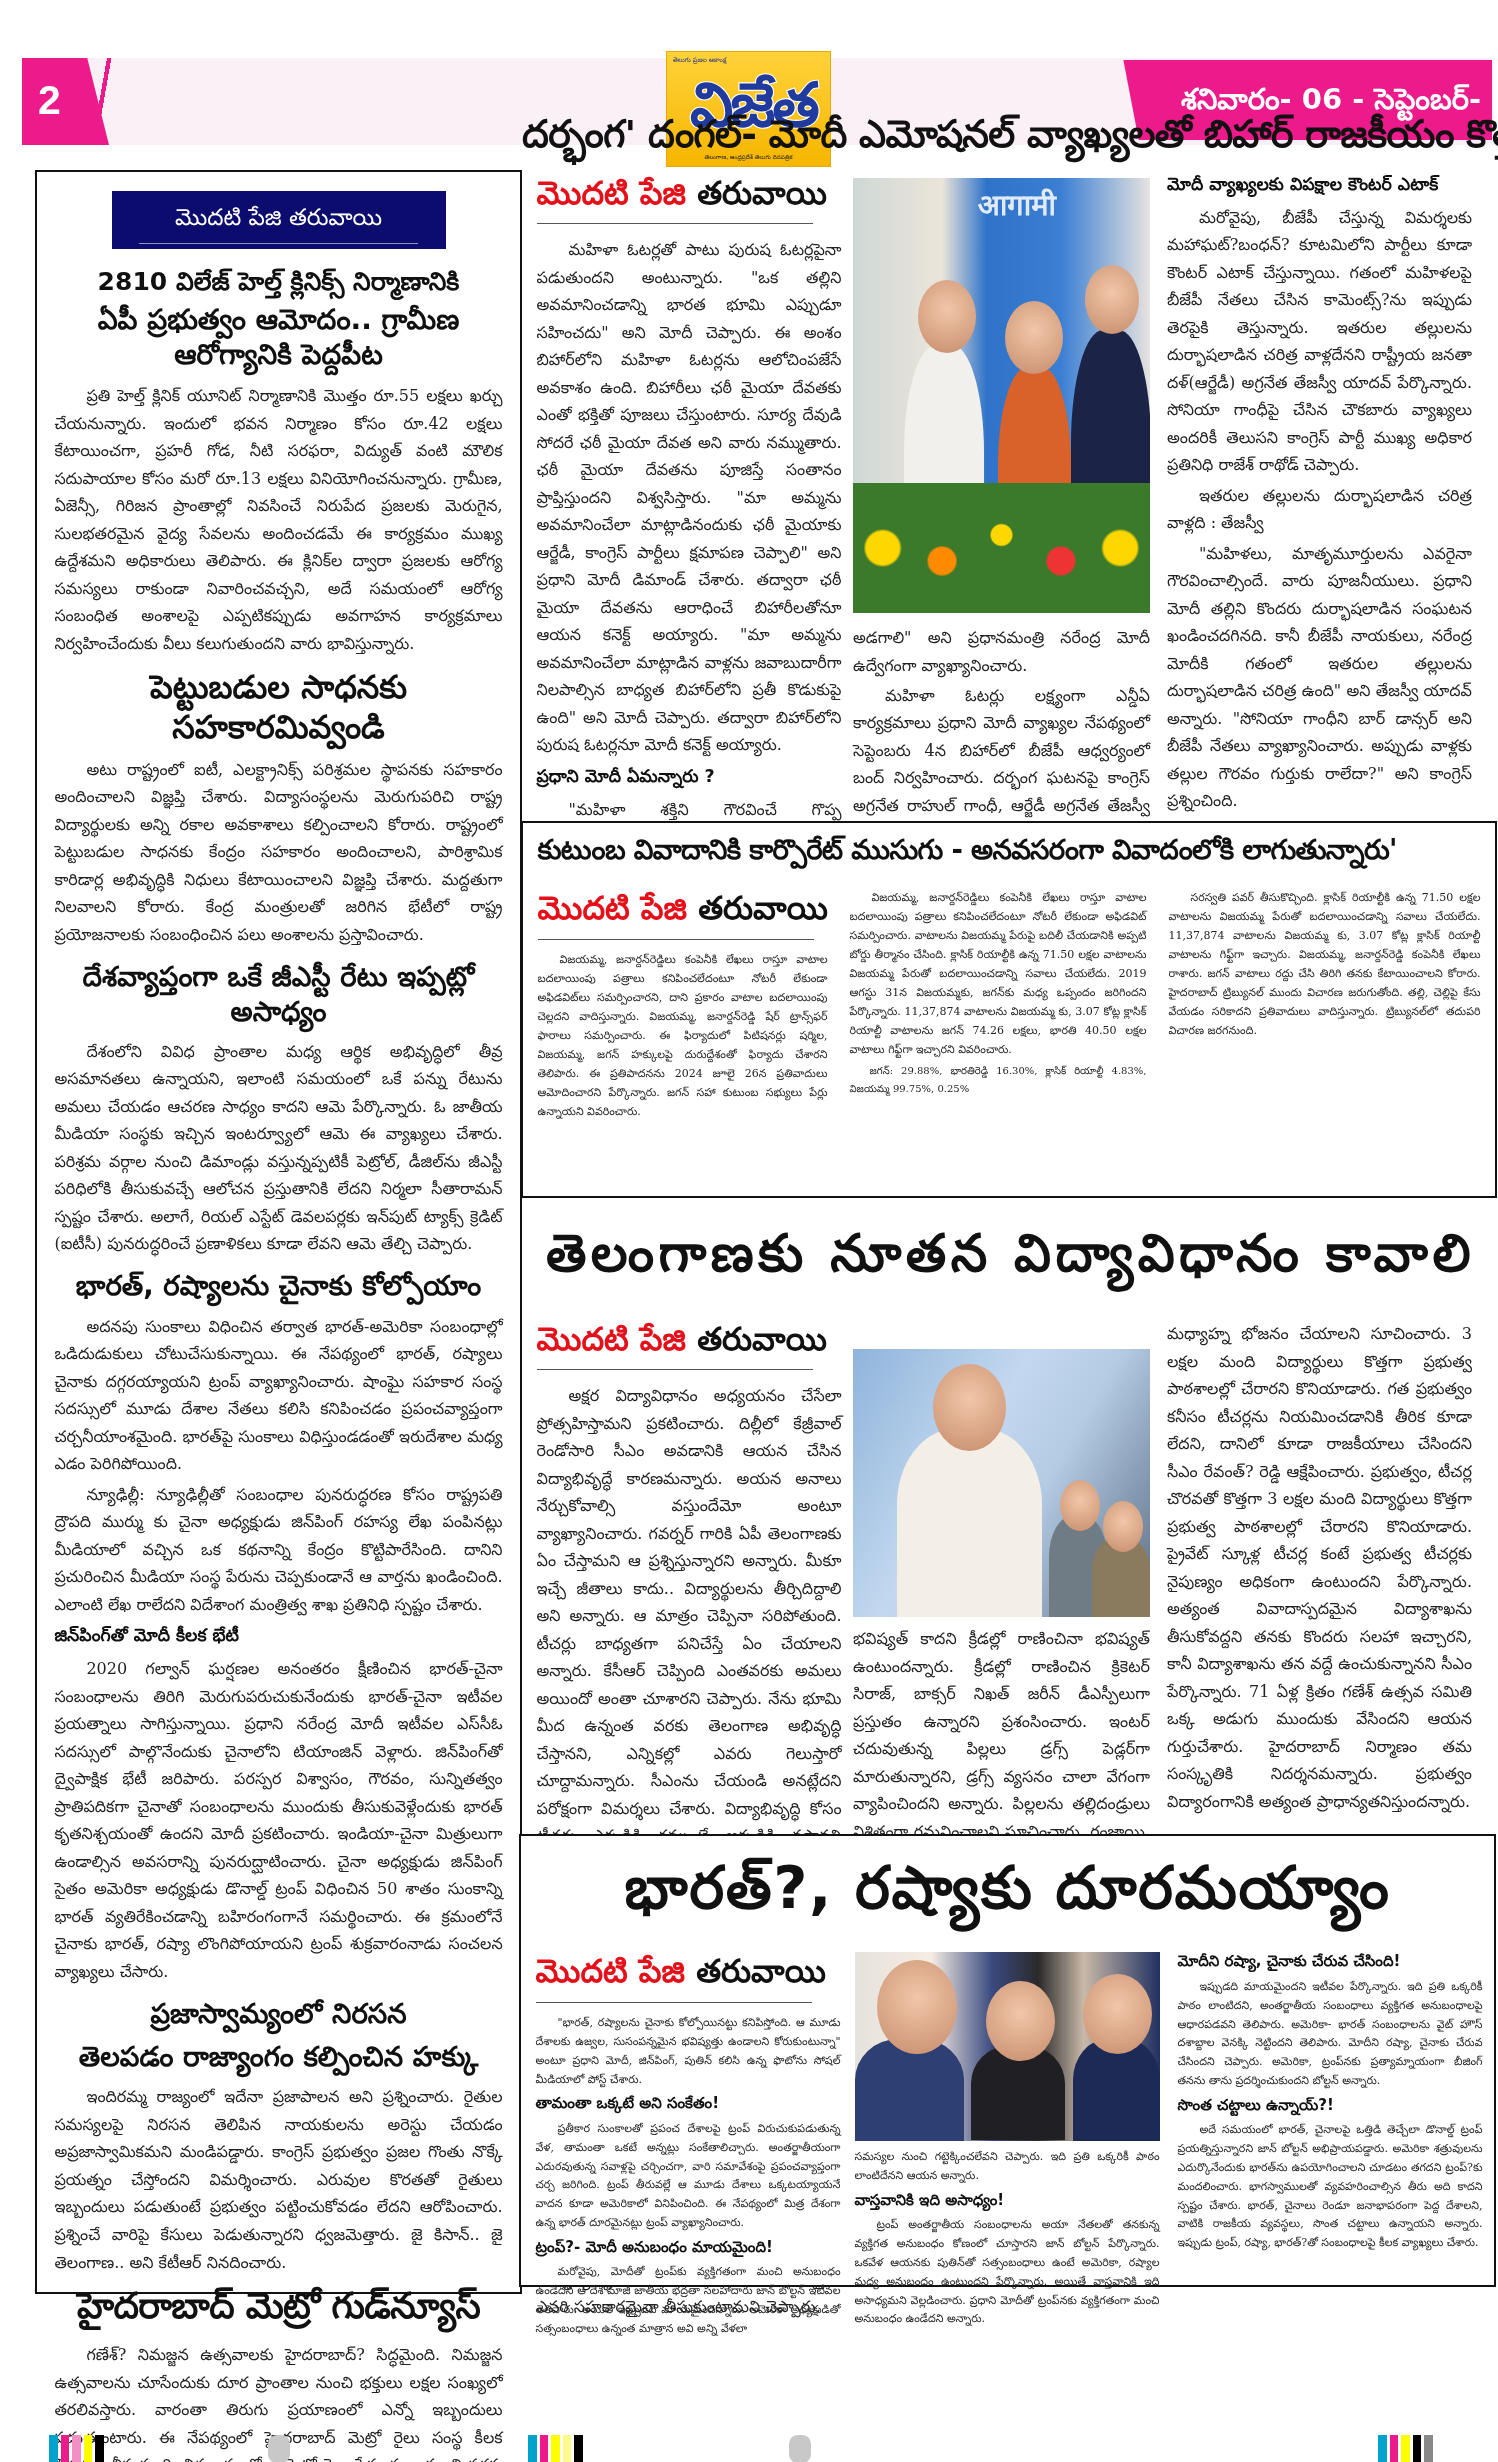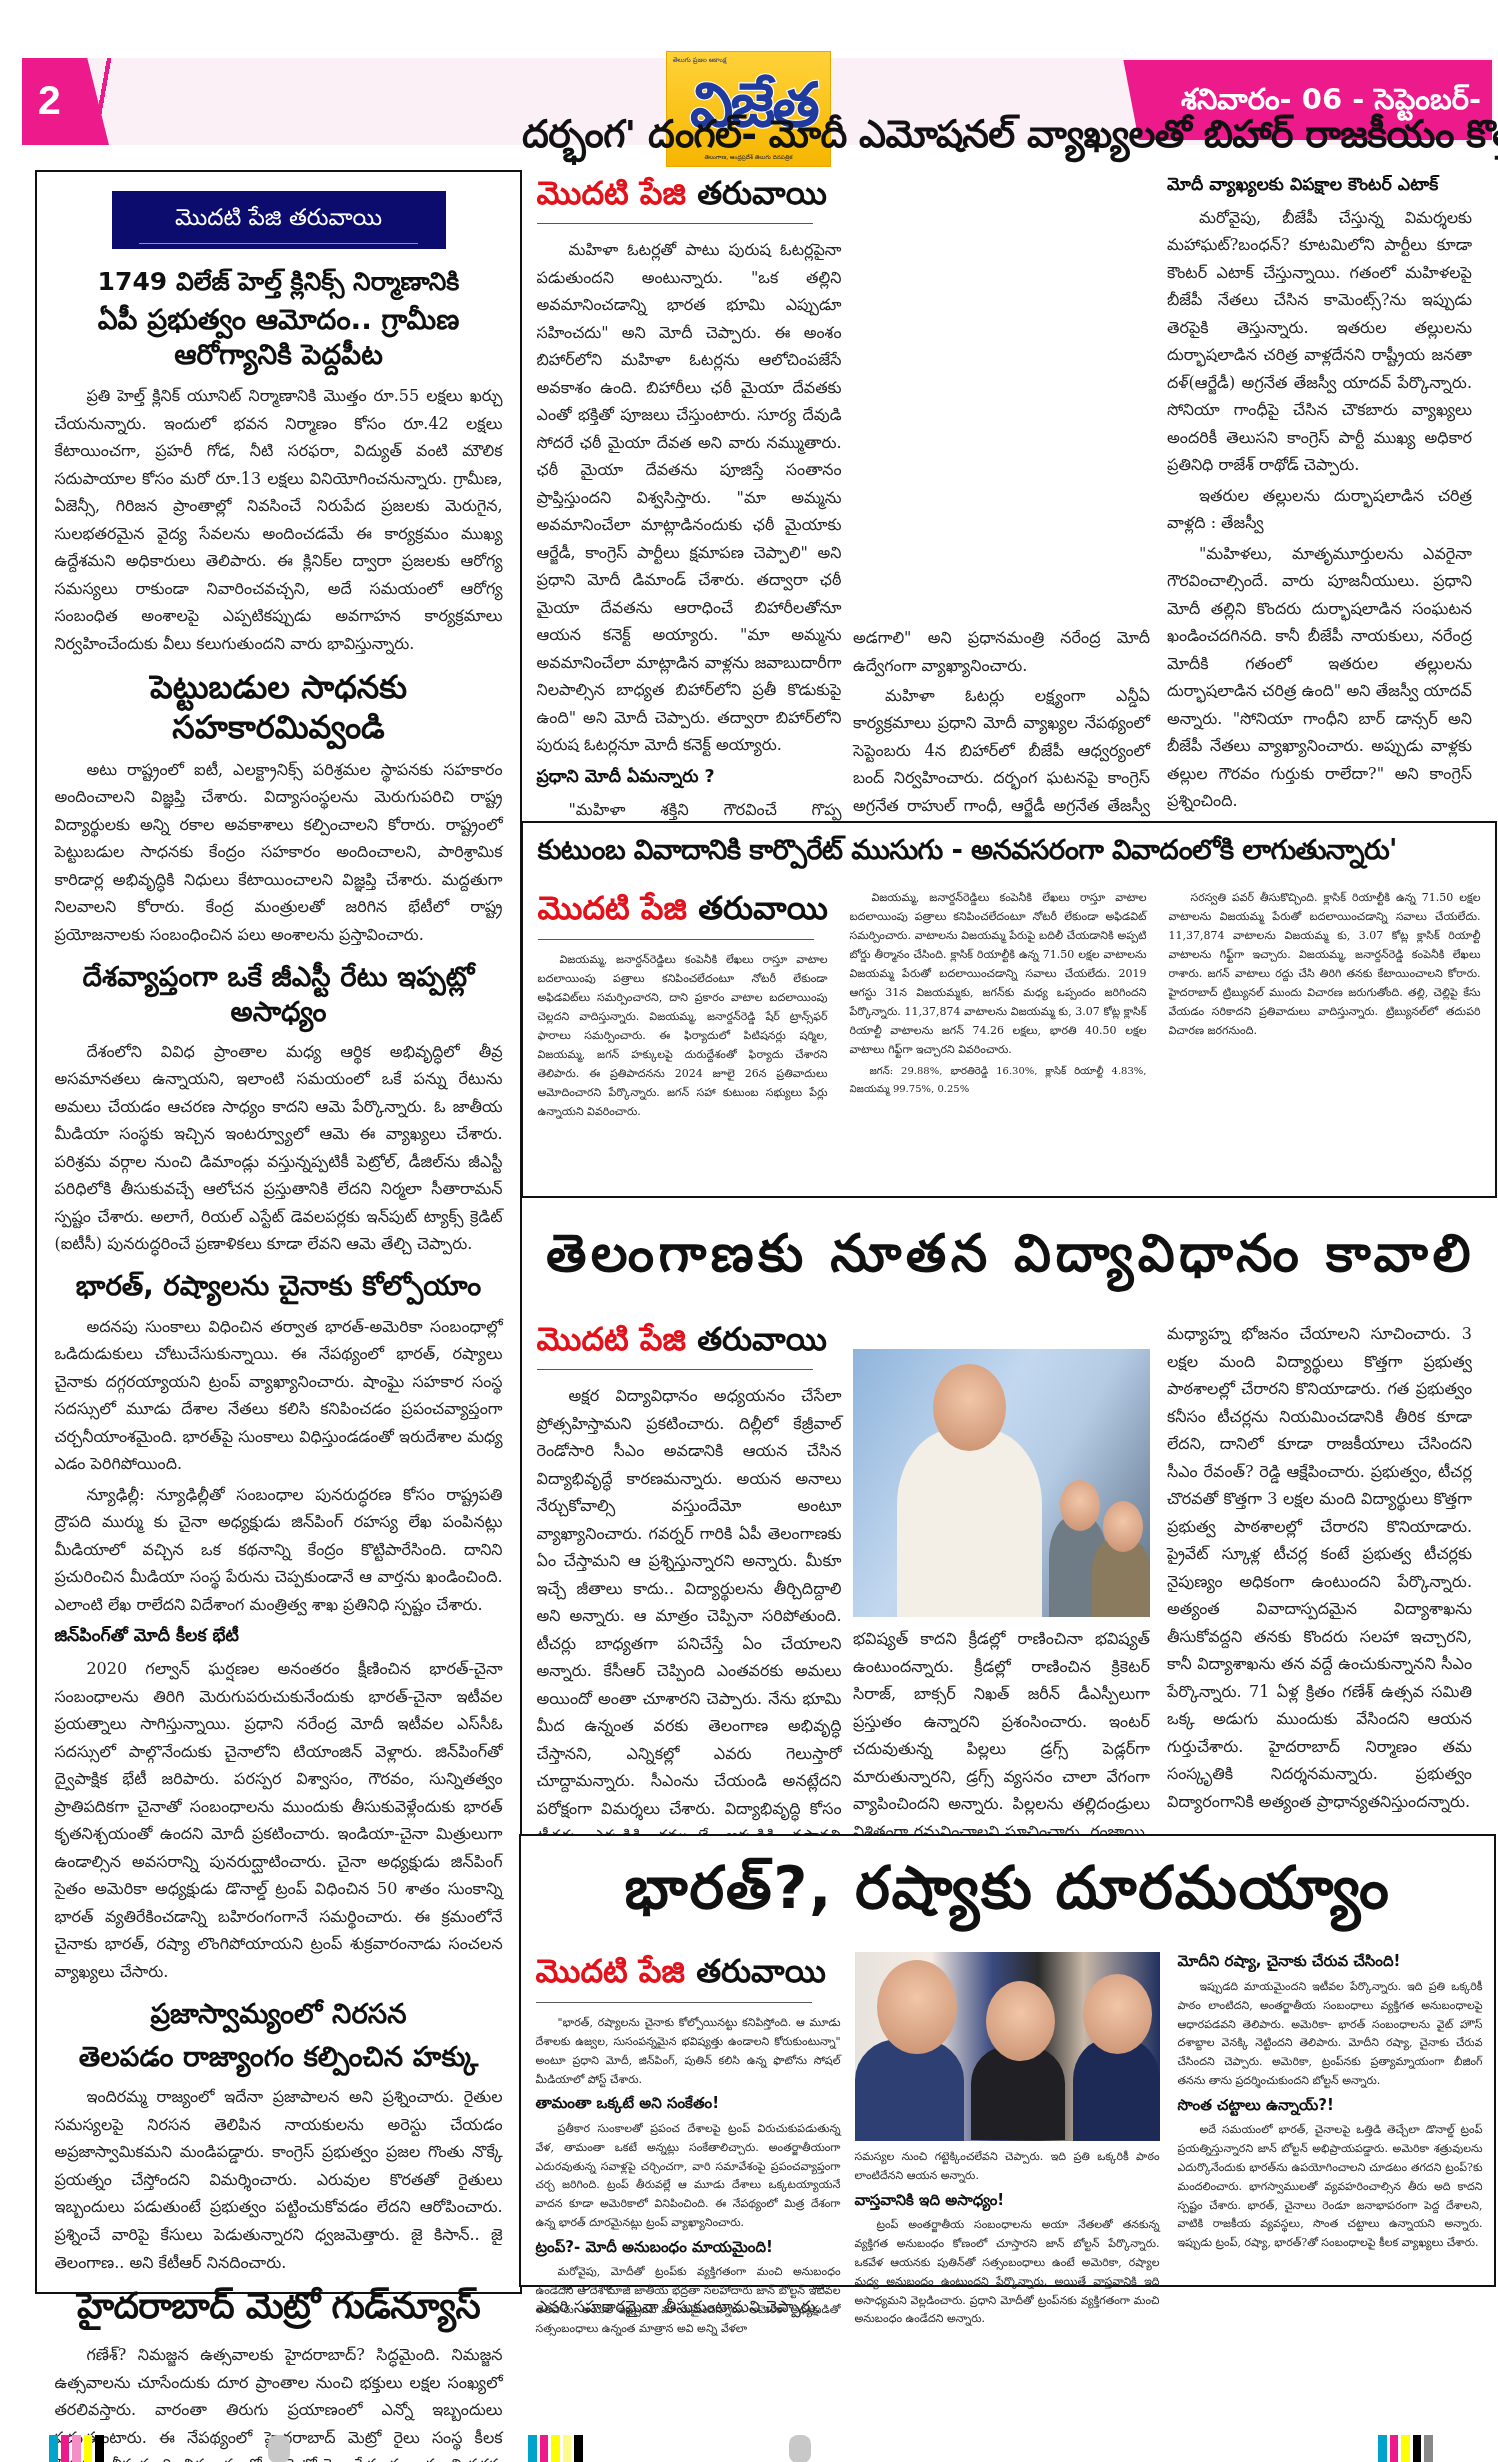--- a/index.html
+++ b/index.html
@@ -75,21 +75,21 @@
   <div class="logo-top">తెలుగు ప్రజల ఆకాంక్ష</div>
   <div class="logo-text">విజేత</div>
   <div class="logo-sub">తెలంగాణ, ఆంధ్రప్రదేశ్ తెలుగు దినపత్రిక</div>
 </div>
 <div class="date-box">శనివారం- 06 - సెప్టెంబర్- 2025</div>
 
 <div class="box left-col">
   <div class="left-banner"><span>మొదటి పేజి తరువాయి</span></div>
 
   <div>
-    <div class="hl lh1">1749 విలేజ్ హెల్త్ క్లినిక్స్ నిర్మాణానికి</div>
+    <div class="hl lh1">2810 విలేజ్ హెల్త్ క్లినిక్స్ నిర్మాణానికి</div>
     <div class="hl lh2">ఏపీ ప్రభుత్వం ఆమోదం.. గ్రామీణ ఆరోగ్యానికి పెద్దపీట</div>
     <div class="col-text">
         <p>ప్రతి హెల్త్ క్లినిక్ యూనిట్ నిర్మాణానికి మొత్తం రూ.55 లక్షలు ఖర్చు చేయనున్నారు. ఇందులో భవన నిర్మాణం కోసం రూ.42 లక్షలు కేటాయించగా, ప్రహరీ గోడ, నీటి సరఫరా, విద్యుత్ వంటి మౌలిక సదుపాయాల కోసం మరో రూ.13 లక్షలు వినియోగించనున్నారు. గ్రామీణ, ఏజెన్సీ, గిరిజన ప్రాంతాల్లో నివసించే నిరుపేద ప్రజలకు మెరుగైన, సులభతరమైన వైద్య సేవలను అందించడమే ఈ కార్యక్రమం ముఖ్య ఉద్దేశమని అధికారులు తెలిపారు. ఈ క్లినిక్‌ల ద్వారా ప్రజలకు ఆరోగ్య సమస్యలు రాకుండా నివారించవచ్చని, అదే సమయంలో ఆరోగ్య సంబంధిత అంశాలపై ఎప్పటికప్పుడు అవగాహన కార్యక్రమాలు నిర్వహించేందుకు వీలు కలుగుతుందని వారు భావిస్తున్నారు.</p>
       </div>
   </div>
 
   <div>
     <div class="hl lh-big">పెట్టుబడుల సాధనకు సహకారమివ్వండి</div>
     <div class="col-text">
         <p>అటు రాష్ట్రంలో ఐటీ, ఎలక్ట్రానిక్స్ పరిశ్రమల స్థాపనకు సహకారం అందించాలని విజ్ఞప్తి చేశారు. విద్యాసంస్థలను మెరుగుపరిచి రాష్ట్ర విద్యార్థులకు అన్ని రకాల అవకాశాలు కల్పించాలని కోరారు. రాష్ట్రంలో పెట్టుబడుల సాధనకు కేంద్రం సహకారం అందించాలని, పారిశ్రామిక కారిడార్ల అభివృద్ధికి నిధులు కేటాయించాలని విజ్ఞప్తి చేశారు. మద్దతుగా నిలవాలని కోరారు. కేంద్ర మంత్రులతో జరిగిన భేటీలో రాష్ట్ర ప్రయోజనాలకు సంబంధించిన పలు అంశాలను ప్రస్తావించారు.</p>
@@ -141,20 +141,30 @@
   <div class="art-col" style="left:14.5px;top:0;width:305px;">
     <div class="cont-tag"><span class="red">మొదటి పేజి</span> <span class="blk">తరువాయి</span></div>
     <div class="cont-rule"></div>
     <div class="col-text">
         <p>మహిళా ఓటర్లతో పాటు పురుష ఓటర్లపైనా పడుతుందని అంటున్నారు. "ఒక తల్లిని అవమానించడాన్ని భారత భూమి ఎప్పుడూ సహించదు" అని మోదీ చెప్పారు. ఈ అంశం బిహార్‌లోని మహిళా ఓటర్లను ఆలోచింపజేసే అవకాశం ఉంది. బిహారీలు ఛఠీ మైయా దేవతకు ఎంతో భక్తితో పూజలు చేస్తుంటారు. సూర్య దేవుడి సోదరే ఛఠీ మైయా దేవత అని వారు నమ్ముతారు. ఛఠీ మైయా దేవతను పూజిస్తే సంతానం ప్రాప్తిస్తుందని విశ్వసిస్తారు. "మా అమ్మను అవమానించేలా మాట్లాడినందుకు ఛఠీ మైయాకు ఆర్జేడీ, కాంగ్రెస్ పార్టీలు క్షమాపణ చెప్పాలి" అని ప్రధాని మోదీ డిమాండ్ చేశారు. తద్వారా ఛఠీ మైయా దేవతను ఆరాధించే బిహారీలతోనూ ఆయన కనెక్ట్ అయ్యారు. "మా అమ్మను అవమానించేలా మాట్లాడిన వాళ్లను జవాబుదారీగా నిలపాల్సిన బాధ్యత బిహార్‌లోని ప్రతీ కొడుకుపై ఉంది" అని మోదీ చెప్పారు. తద్వారా బిహార్‌లోని పురుష ఓటర్లనూ మోదీ కనెక్ట్ అయ్యారు.</p>
       </div>
     <div class="sub-hl">ప్రధాని మోదీ ఏమన్నారు ?</div>
     <div class="col-text">
         <p>"మహిళా శక్తిని గౌరవించే గొప్ప సంప్రదాయానికి నెలవు బిహార్. అటువంటి గొప్ప బిహార్ గడ్డపై మా అమ్మను అవమానించేలా మాట్లాడటాన్ని సహించలేకపోతున్నా. ఆర్జేడీ-కాంగ్రెస్ స్టేజీపై నుంచే అలాంటి మాటలు వచ్చాయి. మా అమ్మ ప్రస్తుతం భౌతికంగా ఈ లోకంలో లేరు. ఏ రాజకీయంతోనూ ఆమెకు సంబంధమే లేదు. అయినా ఆమెను అవమానించారు. దీనివల్ల బిహార్‌లోని తల్లులు, సోదరీమణులు, కుమార్తెల హృదయాలు గాయపడ్డాయి. మా అమ్మను అసభ్యంగా దూషించిన వాళ్లను బిహార్ ప్రజలు క్షమించరు. దేశంలోని ప్రతి తల్లికి క్షమాపణ చెప్పాలని అడగాలి"</p>
       </div>
+  </div>
+  <div class="photo photo-modi" style="left:331px;top:4.4px;width:297px;height:435px;">
+    <div class="photo-caption-bg">आगामी</div>
+    <div class="suit" style="left:51px;top:167px;width:80px;height:268px;background:#f2f0ec;"></div>
+    <div class="face" style="left:65px;top:102px;width:58px;height:73px;"></div>
+    <div class="suit" style="left:145px;top:189px;width:73px;height:247px;background:#d8622a;"></div>
+    <div class="face" style="left:152px;top:123px;width:58px;height:73px;"></div>
+    <div class="suit" style="left:218px;top:152px;width:80px;height:283px;background:#1b2346;"></div>
+    <div class="face" style="left:232px;top:87px;width:54px;height:69px;"></div>
+    <div class="flowers"></div>
   </div>
   <div class="art-col" style="left:331px;top:450px;width:297px;">
     <div class="col-text">
         <p style="text-indent:0">అడగాలి" అని ప్రధానమంత్రి నరేంద్ర మోదీ ఉద్వేగంగా వ్యాఖ్యానించారు.</p>
       </div>
     <div class="col-text">
         <p>మహిళా ఓటర్లు లక్ష్యంగా ఎన్డీఏ కార్యక్రమాలు ప్రధాని మోదీ వ్యాఖ్యల నేపథ్యంలో సెప్టెంబరు 4న బిహార్‌లో బీజేపీ ఆధ్వర్యంలో బంద్ నిర్వహించారు. దర్భంగ ఘటనపై కాంగ్రెస్ అగ్రనేత రాహుల్ గాంధీ, ఆర్జేడీ అగ్రనేత తేజస్వీ యాదవ్ క్షమాపణలు చెప్పాలని బీజేపీ నేతలు డిమాండ్ చేశారు. బిహార్ వ్యాప్తంగా పర్యటించేందుకు అధికార ఎన్డీఏ కూటమి మహిళా మోర్చా సిద్ధమవుతోంది. మహిళా మోర్చా కార్యకర్తలు ఇంటింటికి వెళ్లి ప్రచారం చేయనున్నారు.</p>
       </div>
   </div>
   <div class="art-col" style="left:645px;top:0;width:305px;">

